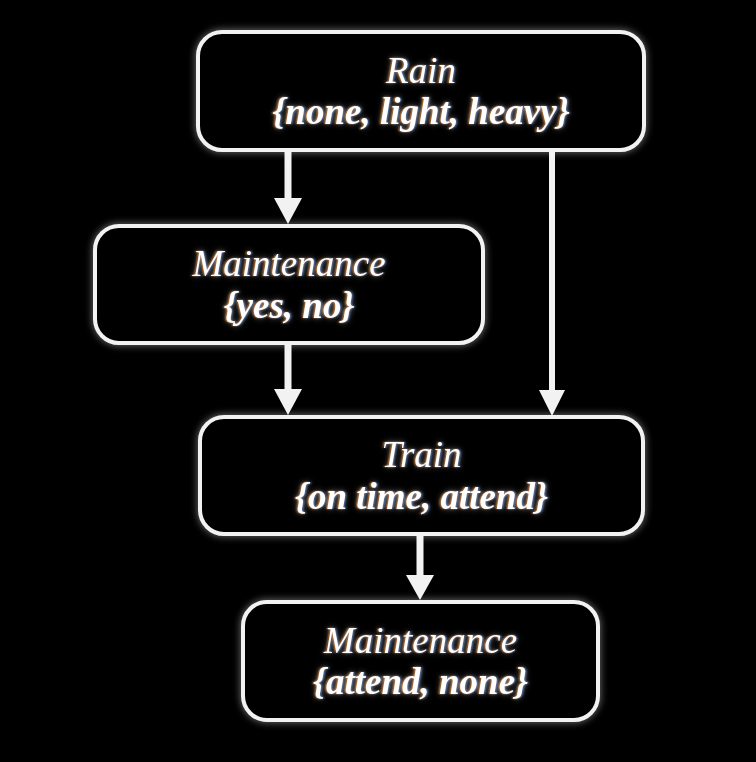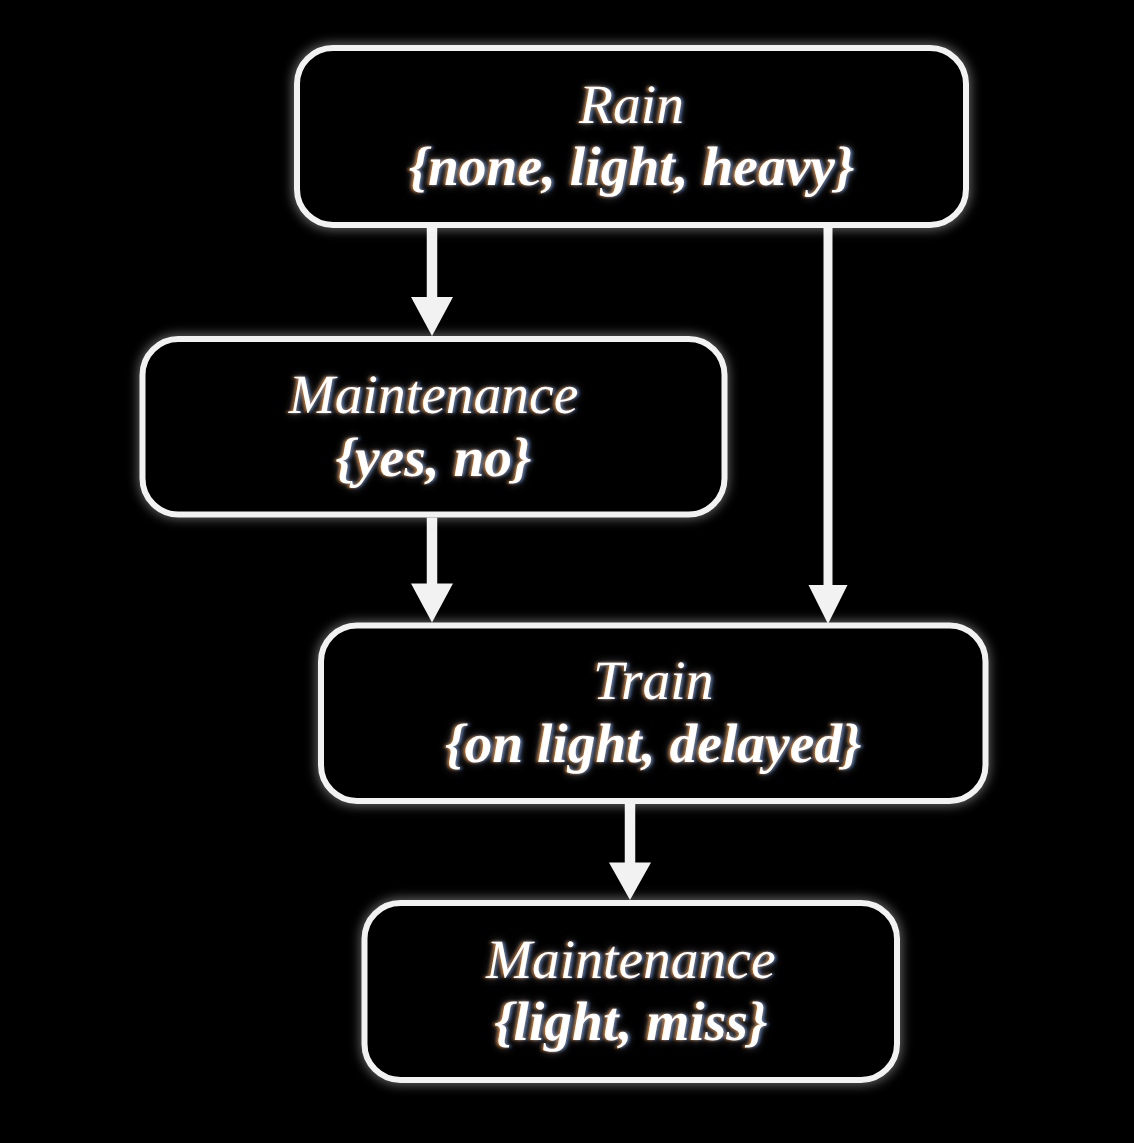--- a/index.html
+++ b/index.html
@@ -91,23 +91,23 @@
   <div class="node" style="left:196px; top:30px; width:450px; height:122px;">
     <div class="node-title">Rain</div>
     <div class="node-values">{none, light, heavy}</div>
   </div>
 
   <div class="node" style="left:93px; top:224px; width:392px; height:121px;">
     <div class="node-title">Maintenance</div>
     <div class="node-values">{yes, no}</div>
   </div>
 
-  <div class="node" style="left:212px; top:415px; width:447px; height:121px;">
+  <div class="node" style="left:198px; top:415px; width:447px; height:121px;">
     <div class="node-title">Train</div>
-    <div class="node-values">{on light, delayed}</div>
+    <div class="node-values">{on time, attend}</div>
   </div>
 
   <div class="node" style="left:241px; top:600px; width:359px; height:122px;">
     <div class="node-title">Maintenance</div>
-    <div class="node-values">{light, miss}</div>
+    <div class="node-values">{attend, none}</div>
   </div>
 
 </div>
 
 </body></html>

